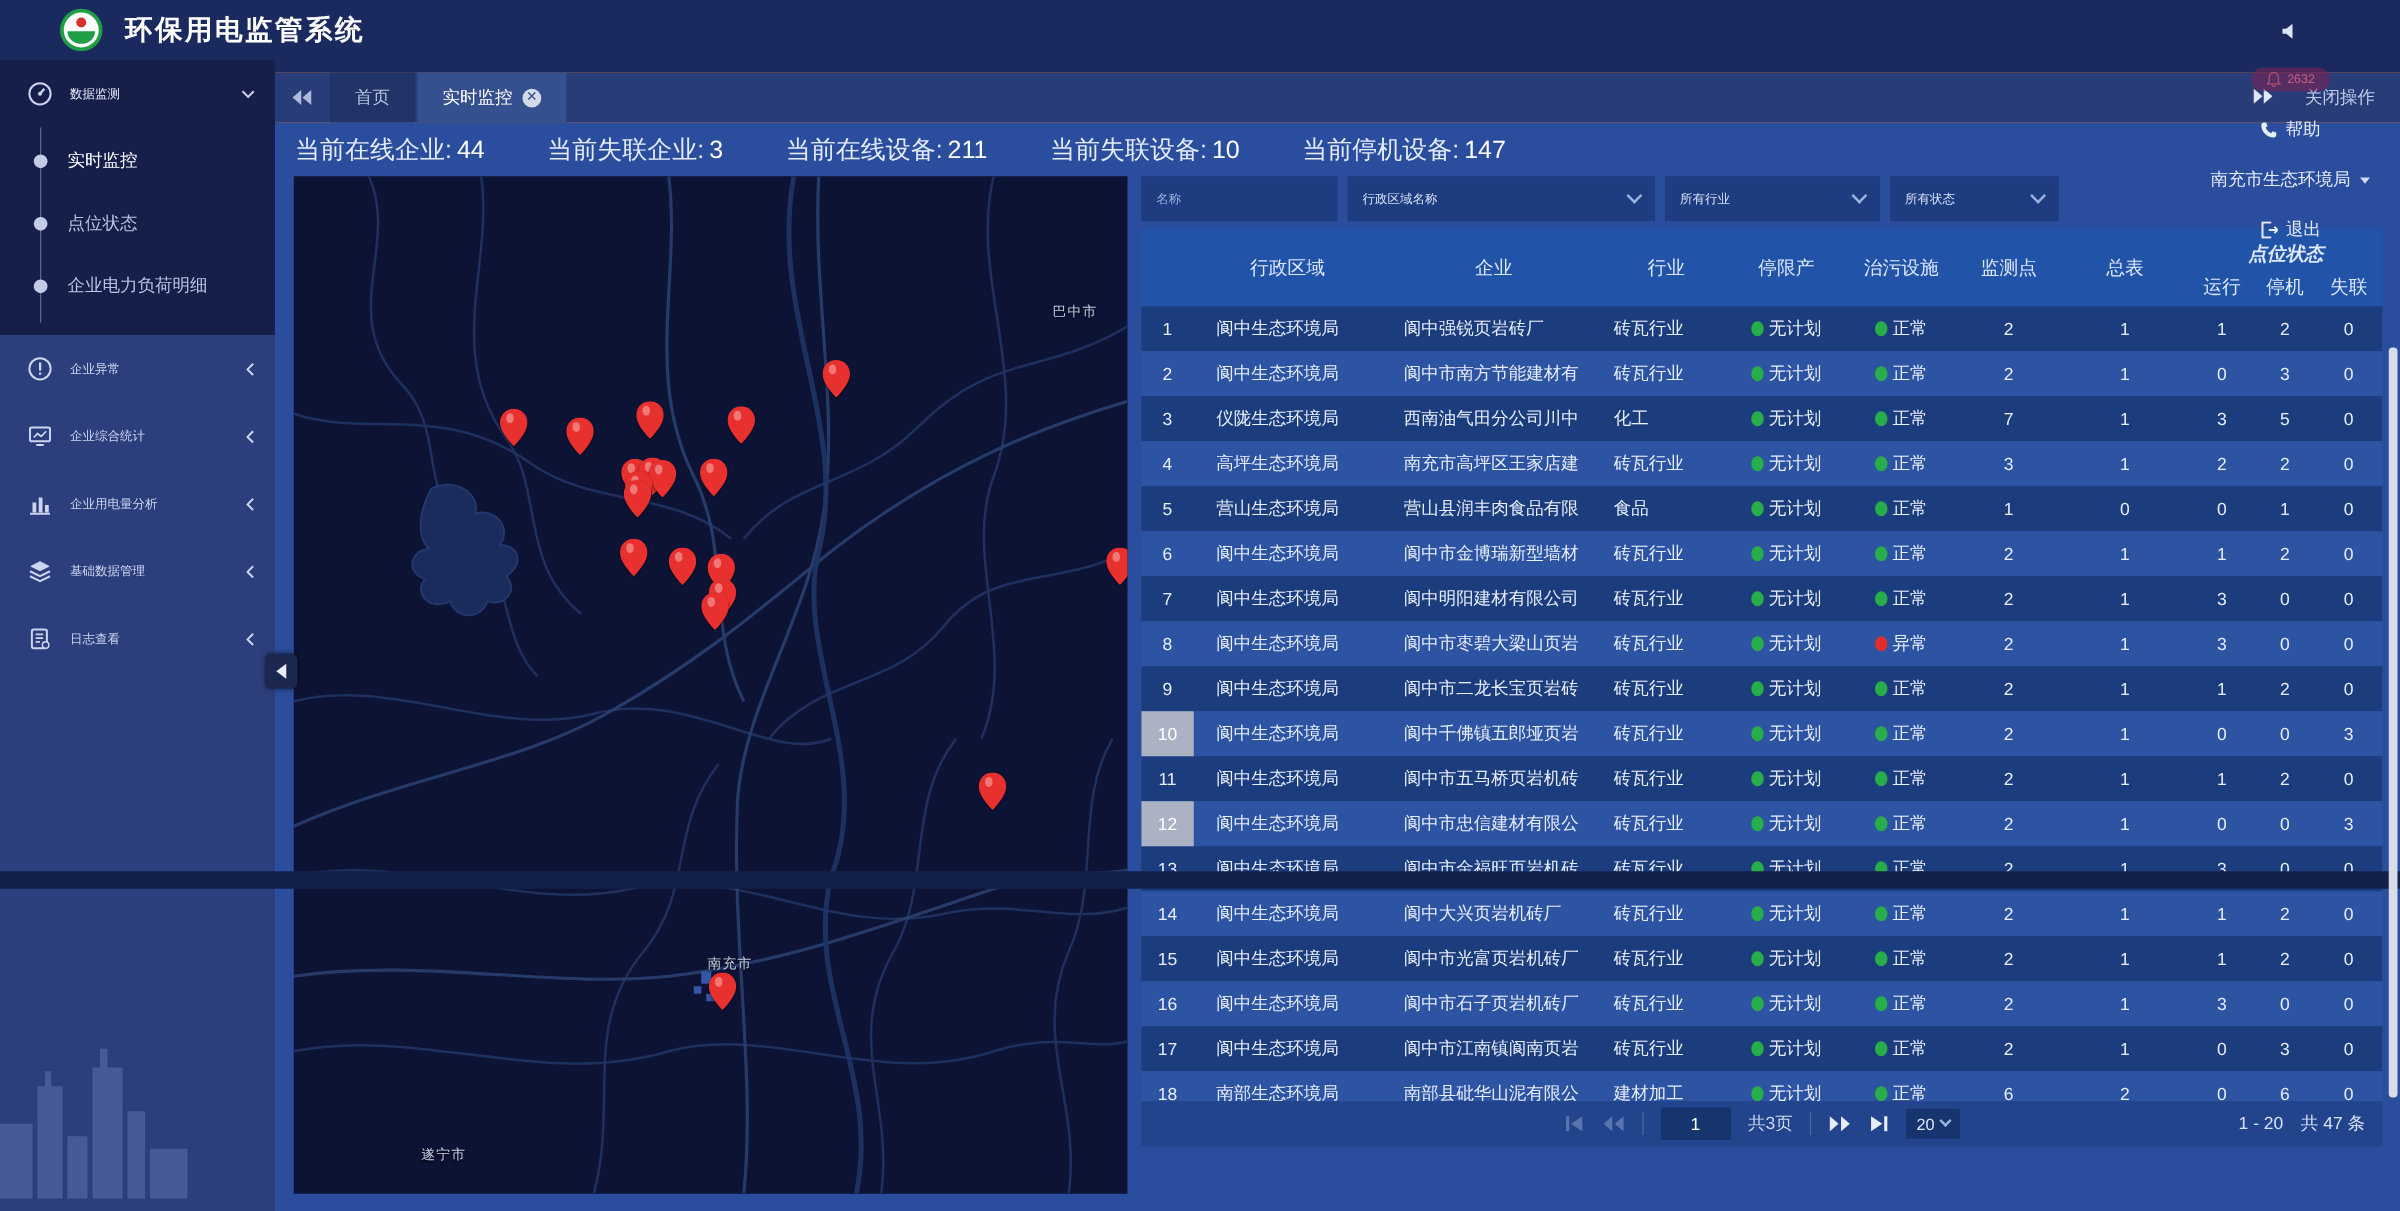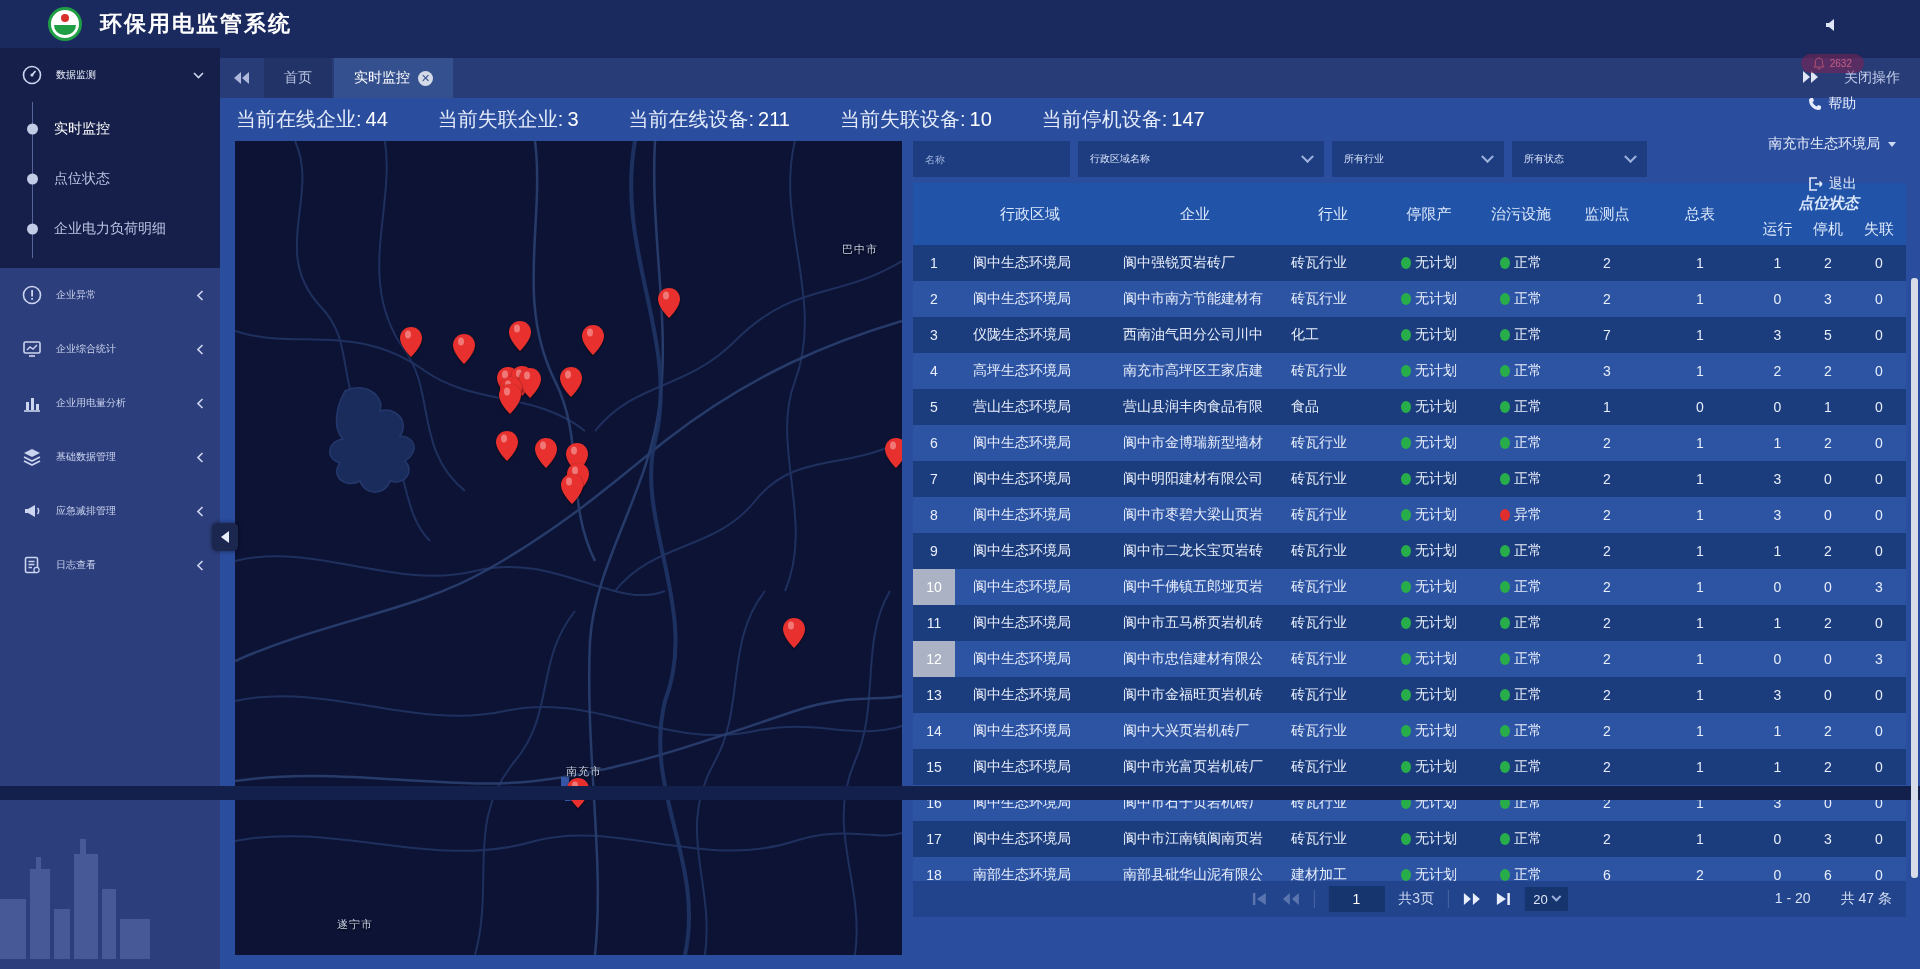--- a/index.html
+++ b/index.html
@@ -1,18 +1,18 @@
 <!DOCTYPE html>
 <html><head>
 <meta charset="utf-8">
 <style>
   * { margin:0; padding:0; box-sizing:border-box; }
   html,body { width:1920px; height:969px; overflow:hidden; background:#0d1335;
     font-family:"Liberation Sans","DejaVu Sans",sans-serif; }
-  .app { position:relative; width:1920px; height:800px; background:#f97316; }
+  .app { position:relative; width:1920px; height:711px; background:#f97316; }
 
   
   .header { position:absolute; top:0; left:0; width:1920px; height:48px; background:#1a2a5e;
     display:flex; align-items:center; color:#fff; z-index:30; }
   .logo { width:34px; height:34px; border-radius:50%; background:#fff; border:3px solid #1f9e46;
     margin-left:48px; position:relative; flex:0 0 auto; }
   .logo::before { content:""; position:absolute; left:50%; top:4px; transform:translateX(-50%);
     width:8px; height:8px; border-radius:50%; background:#d8302a; }
   .logo::after { content:""; position:absolute; left:3px; right:3px; bottom:3px; height:10px;
     border-radius:0 0 12px 12px; background:#1f9e46; }
@@ -116,21 +116,21 @@
   
   .pagination { height:36px; background:#22448c; display:flex; align-items:center; position:relative;
     color:#cdd9f0; font-size:14px; }
   .pag-center { position:absolute; left:50%; transform:translateX(-50%); display:flex; align-items:center; gap:14px; }
   .pag-btn { cursor:pointer; display:flex; align-items:center; }
   .pag-div { width:1px; height:18px; background:#4a66a0; }
   .page-input { width:56px; height:26px; background:#16346e; border:none; color:#fff;
     text-align:center; font-size:14px; }
   .page-size { height:24px; background:#16346e; color:#dfe8fa; border:none; display:flex;
     align-items:center; gap:5px; padding:0 8px; cursor:pointer; font-size:13px; }
-  .pag-right { position:absolute; right:14px; display:flex; gap:30px; color:#d7e1f6; }
+  .pag-right { position:absolute; right:14px; display:flex; gap:14px; color:#d7e1f6; }
 
   
   .scroll-thumb { position:absolute; right:2px; top:278px; width:7px; height:600px;
     background:#d7dce8; border-radius:3px; z-index:40; }
   .footer-strip { position:absolute; left:0; bottom:0; width:1920px; height:14px; background:#14204c; z-index:35; }
 </style>
 </head>
 <body>
 
 <div class="app">
@@ -287,36 +287,20 @@
               <svg width="7" height="11" viewBox="0 0 7 11">
                 <path d="M5.5 1 L1 5.5 L5.5 10" fill="none" stroke="#ccd5ef" stroke-width="1.6"></path>
               </svg>
             </span>
           </div>
         </div>
         <div class="nav-group">
           <div class="nav-parent">
             <span class="nav-icon">
               <svg width="20" height="20" viewBox="0 0 20 20">
-                <path d="M3 8 V12 H6 L13 16 V4 L6 8 Z" fill="#ccd5ef"></path>
-                <path d="M15.5 7 C17 8.5 17 11.5 15.5 13" fill="none" stroke="#ccd5ef" stroke-width="1.5"></path>
-              </svg>
-            </span>
-            <span class="nav-label">应急减排管理</span>
-            <span class="chev">
-              <svg width="7" height="11" viewBox="0 0 7 11">
-                <path d="M5.5 1 L1 5.5 L5.5 10" fill="none" stroke="#ccd5ef" stroke-width="1.6"></path>
-              </svg>
-            </span>
-          </div>
-        </div>
-        <div class="nav-group">
-          <div class="nav-parent">
-            <span class="nav-icon">
-              <svg width="20" height="20" viewBox="0 0 20 20">
                 <rect x="3.5" y="2.5" width="12" height="15" rx="1.5" fill="none" stroke="#ccd5ef" stroke-width="1.6"></rect>
                 <path d="M6.5 6.5 H12.5 M6.5 9.5 H12.5 M6.5 12.5 H10" stroke="#ccd5ef" stroke-width="1.3"></path>
                 <circle cx="14.5" cy="15" r="2.6" fill="#2d3e7c" stroke="#ccd5ef" stroke-width="1.2"></circle>
               </svg>
             </span>
             <span class="nav-label">日志查看</span>
             <span class="chev">
               <svg width="7" height="11" viewBox="0 0 7 11">
                 <path d="M5.5 1 L1 5.5 L5.5 10" fill="none" stroke="#ccd5ef" stroke-width="1.6"></path>
               </svg>

